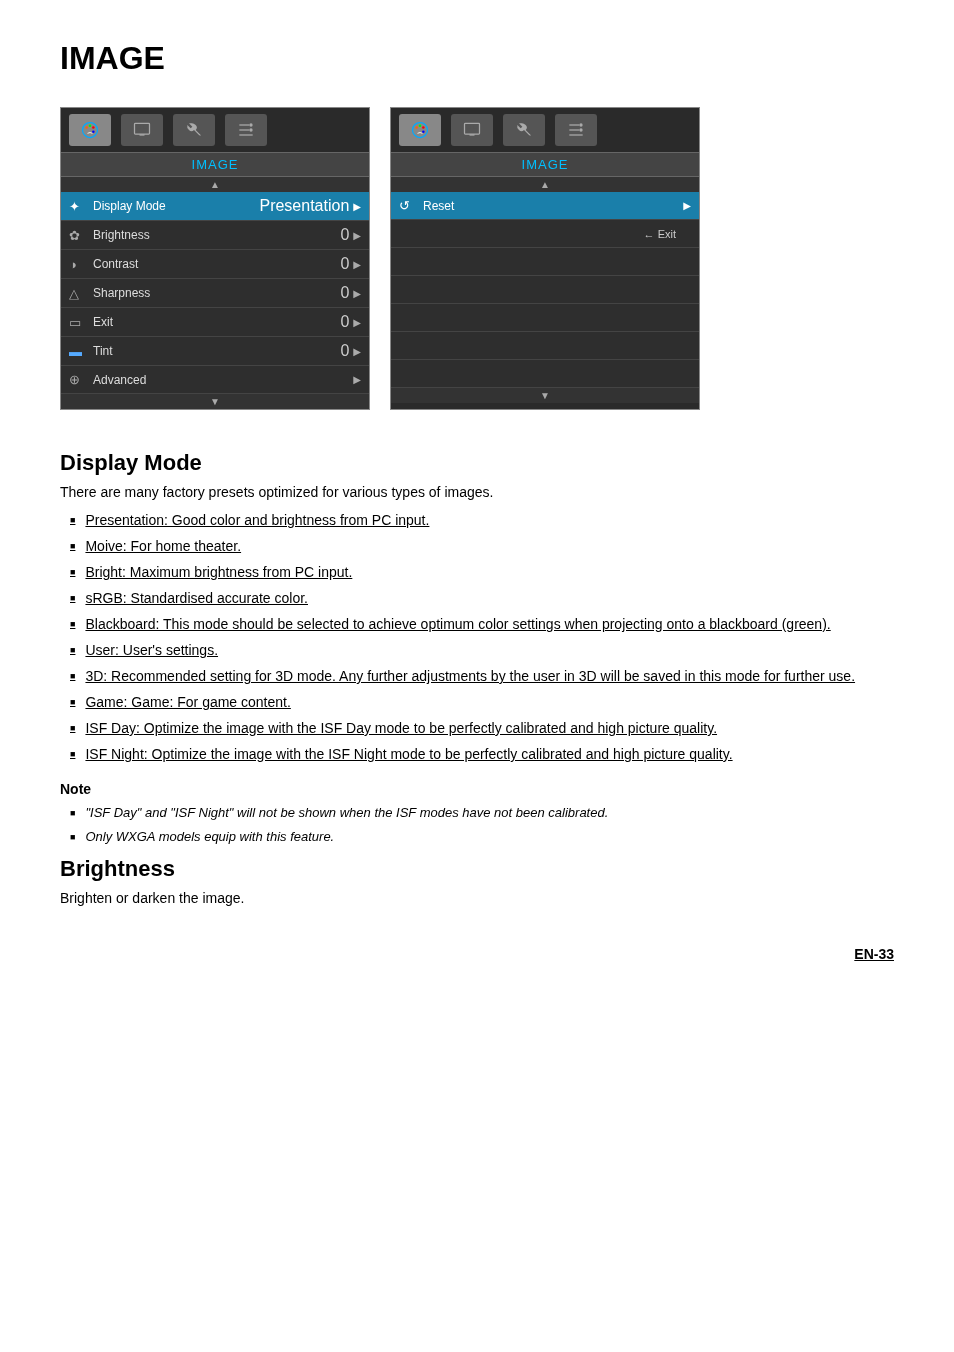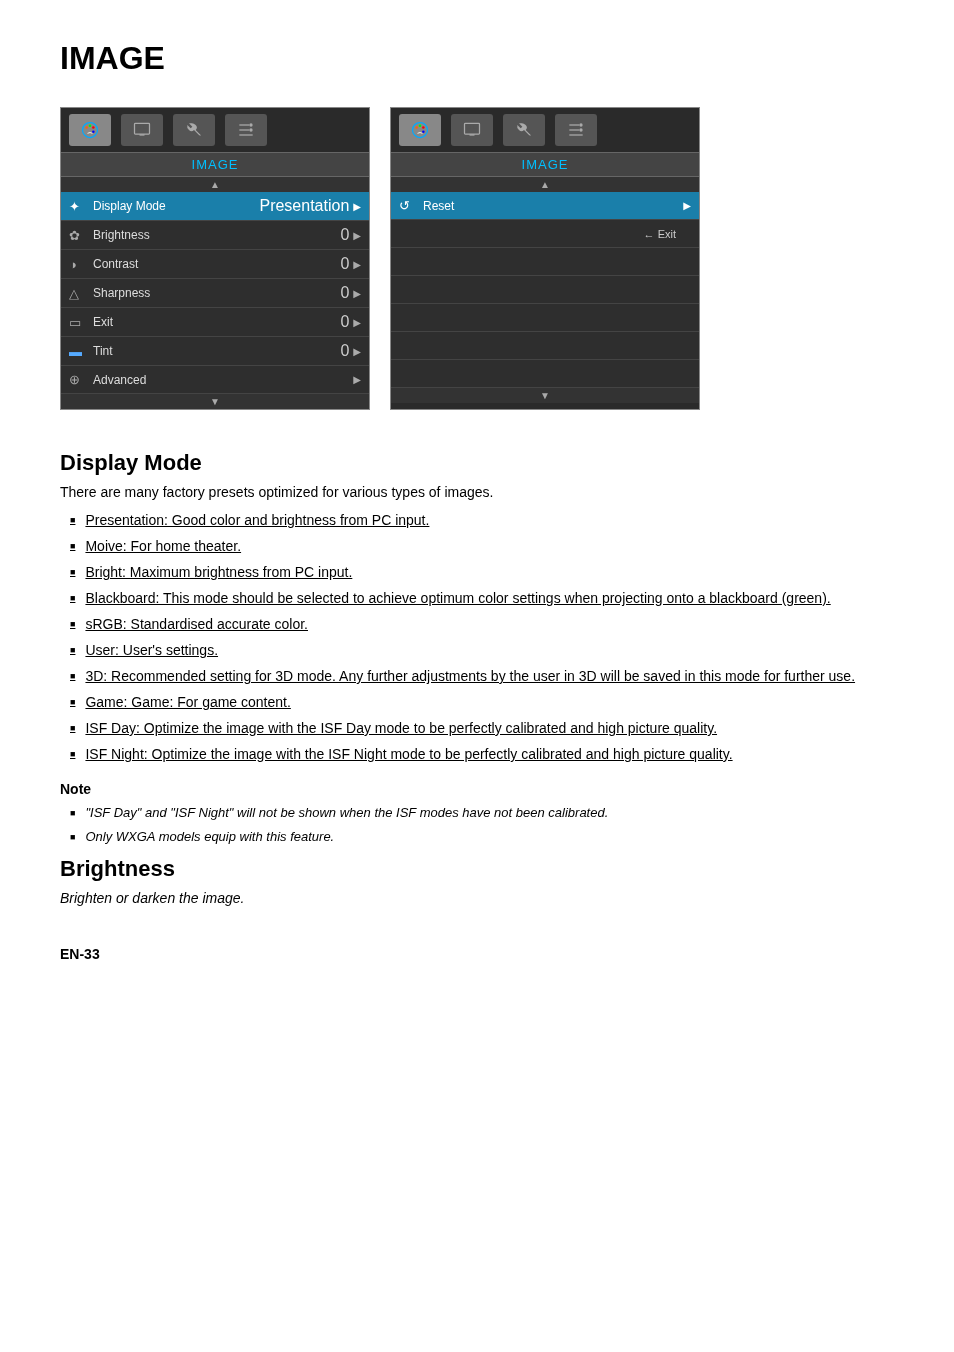--- a/index.html
+++ b/index.html
@@ -199,27 +199,28 @@
       content: "■";
       font-size: 9px;
       margin-right: 10px;
       margin-top: 4px;
       flex-shrink: 0;
       font-style: normal;
     }
 
     .brightness-section .section-desc {
       font-size: 14px;
-      font-style: italic;
     }
 
     .page-number {
+      text-align: right;
       font-size: 14px;
       font-weight: bold;
       margin-top: 40px;
+      text-decoration: underline;
     }
 
     
     .svg-icon {
       width: 20px;
       height: 20px;
     }
   </style>
 </head>
 <body>
@@ -382,22 +383,22 @@
 
 </div>
 
 <div class="section">
   <h2 class="section-title">Display Mode</h2>
   <p class="section-intro">There are many factory presets optimized for various types of images.</p>
   <ul class="bullet-list">
     <li>Presentation: Good color and brightness from PC input.</li>
     <li>Moive: For home theater.</li>
     <li>Bright: Maximum brightness from PC input.</li>
+    <li>sRGB: Standardised accurate color.</li>
     <li>Blackboard: This mode should be selected to achieve optimum color settings when projecting onto a blackboard (green).</li>
-    <li>sRGB: Standardised accurate color.</li>
     <li>User: User's settings.</li>
     <li>3D: Recommended setting for 3D mode. Any further adjustments by the user in 3D will be saved in this mode for further use.</li>
     <li>Game: Game: For game content.</li>
     <li>ISF Day: Optimize the image with the ISF Day mode to be perfectly calibrated and high picture quality.</li>
     <li>ISF Night: Optimize the image with the ISF Night mode to be perfectly calibrated and high picture quality.</li>
   </ul>
 </div>
 
 <div class="note-section">
   <p class="note-title">Note</p>

